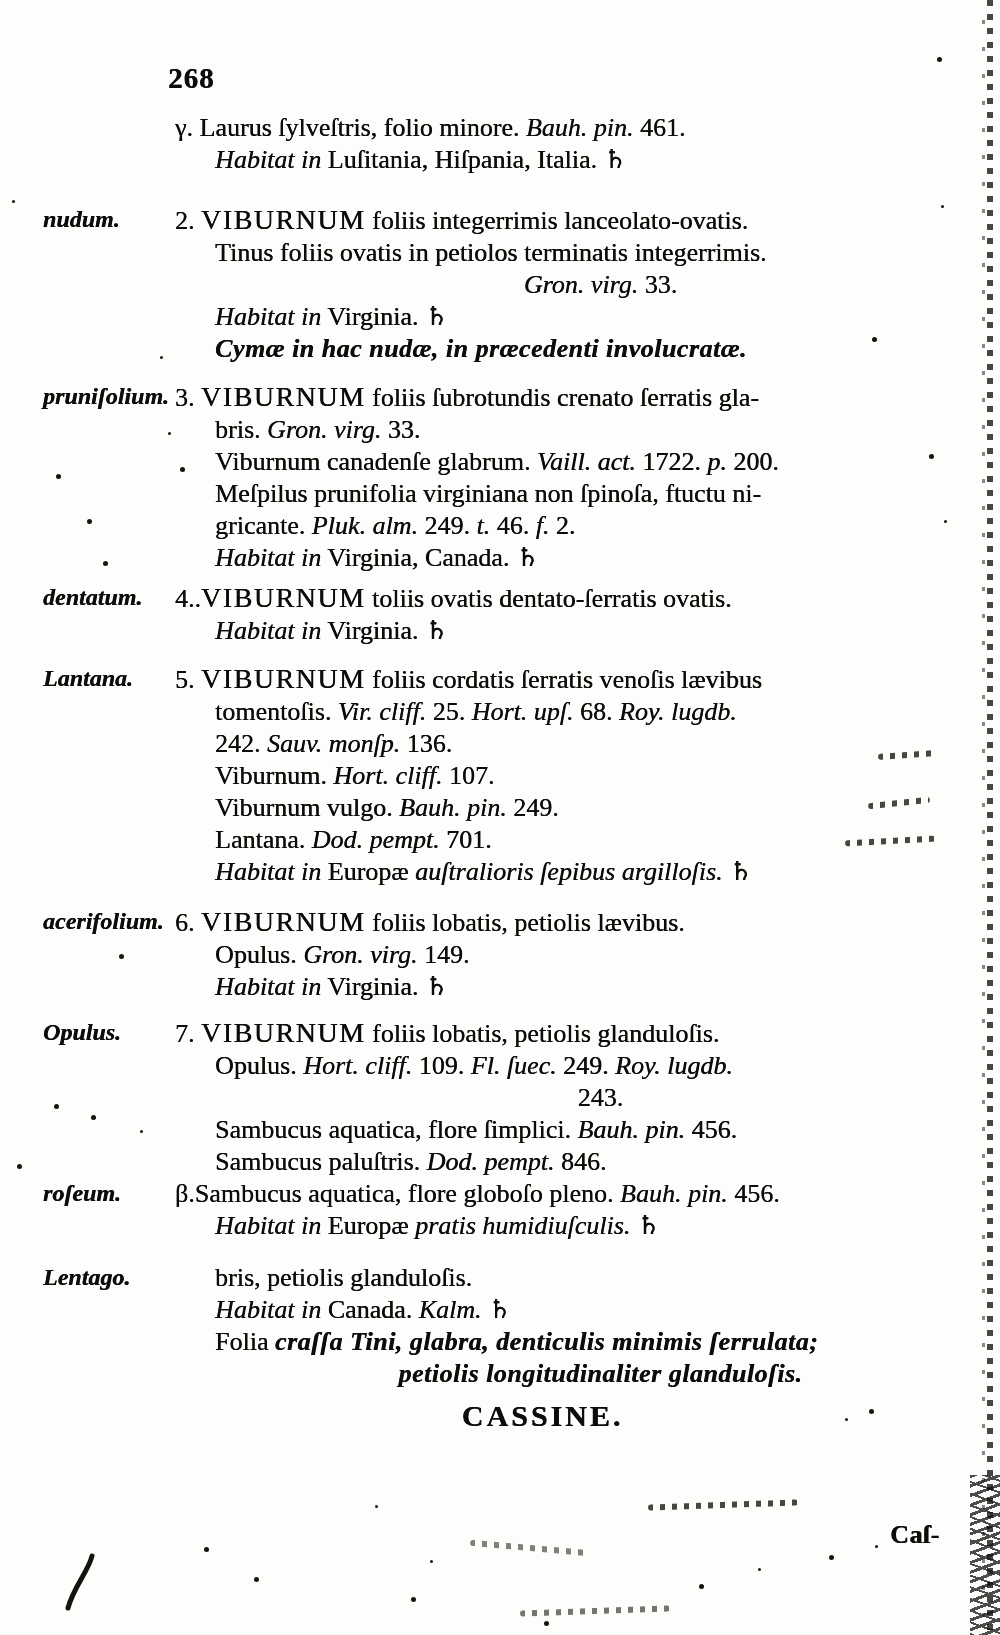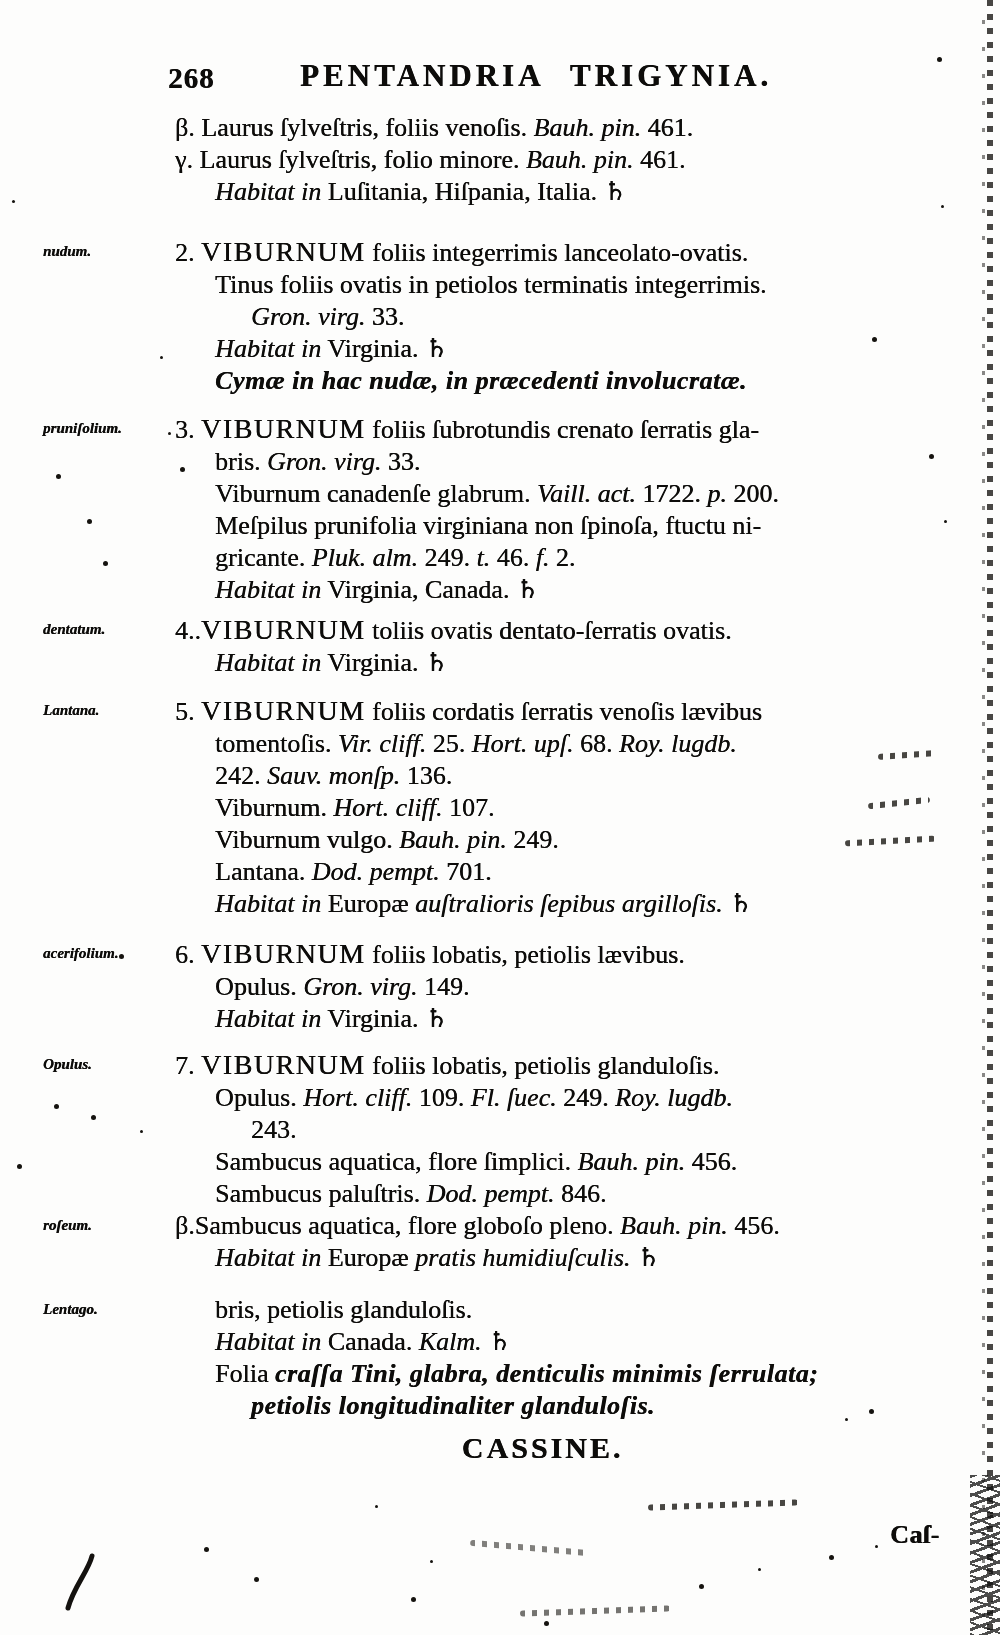--- a/index.html
+++ b/index.html
@@ -23,28 +23,28 @@
   
   #content{position:absolute;left:175px;top:112px;width:775px;}
   .section{position:relative;}
   .line{
     font-size:26px;line-height:32px;white-space:nowrap;
     text-shadow:0.35px 0 0 currentColor;
   }
   .ind-g{padding-left:0;}
   .ind-0{padding-left:0;}
   .ind-1{padding-left:40px;}
-  .ind-2{padding-left:76px;}
+  .ind-2{padding-left:76px;text-align:center;}
   .sr{font-style:normal;}
   .si{font-style:italic;}
   .sbi{font-style:italic;font-weight:bold;letter-spacing:0.5px;}
   .sc{font-size:28px;letter-spacing:1.5px;}
   .margin-label{
     position:absolute;left:-132px;top:3px;width:128px;
-    font-style:italic;font-weight:bold;font-size:15px;line-height:24px;
+    font-style:italic;font-weight:bold;font-size:24px;line-height:24px;
     text-shadow:0.3px 0 0 currentColor;
   }
   .heading{
     text-align:center;font-size:30px;letter-spacing:3px;line-height:44px;
     font-weight:bold;text-shadow:0.4px 0 0 currentColor;
     margin-left:-40px;
   }
   
   .sec0{margin-top:0;}
   .sec1{margin-top:28px;}
@@ -113,25 +113,23 @@
       430px 1560px 0 0 #15130f, 12px 200px 0 0 #15130f,
       18px 1165px 0 1px #15130f;
   }
 </style>
 </head>
 <body>
 
 <div class="page">
 
   <div class="page-number">268</div>
-  <div class="running-title">PENTANDRIA TRIGYNIA.</div>
 
   <div id="content">
       <div class="section sec0">
-        <div class="line ind-g"><span class="sr">β. Laurus ſylveſtris, foliis venoſis. </span><span class="si">Bauh. pin.</span><span class="sr"> 461.</span></div>
         <div class="line ind-g"><span class="sr">γ. Laurus ſylveſtris, folio minore. </span><span class="si">Bauh. pin.</span><span class="sr"> 461.</span></div>
         <div class="line ind-1"><span class="si">Habitat in</span><span class="sr"> Luſitania, Hiſpania, Italia. ♄</span></div>
       </div>
       <div class="section sec1">
         <span class="margin-label">nudum.</span>
         <div class="line ind-0"><span class="sr">2. </span><span class="sc">VIBURNUM</span><span class="sr"> foliis integerrimis lanceolato-ovatis.</span></div>
         <div class="line ind-1"><span class="sr">Tinus foliis ovatis in petiolos terminatis integerrimis.</span></div>
         <div class="line ind-2"><span class="si">Gron. virg.</span><span class="sr"> 33.</span></div>
         <div class="line ind-1"><span class="si">Habitat in</span><span class="sr"> Virginia. ♄</span></div>
         <div class="line ind-1"><span class="sbi">Cymæ in hac nudæ, in præcedenti involucratæ.</span></div>

